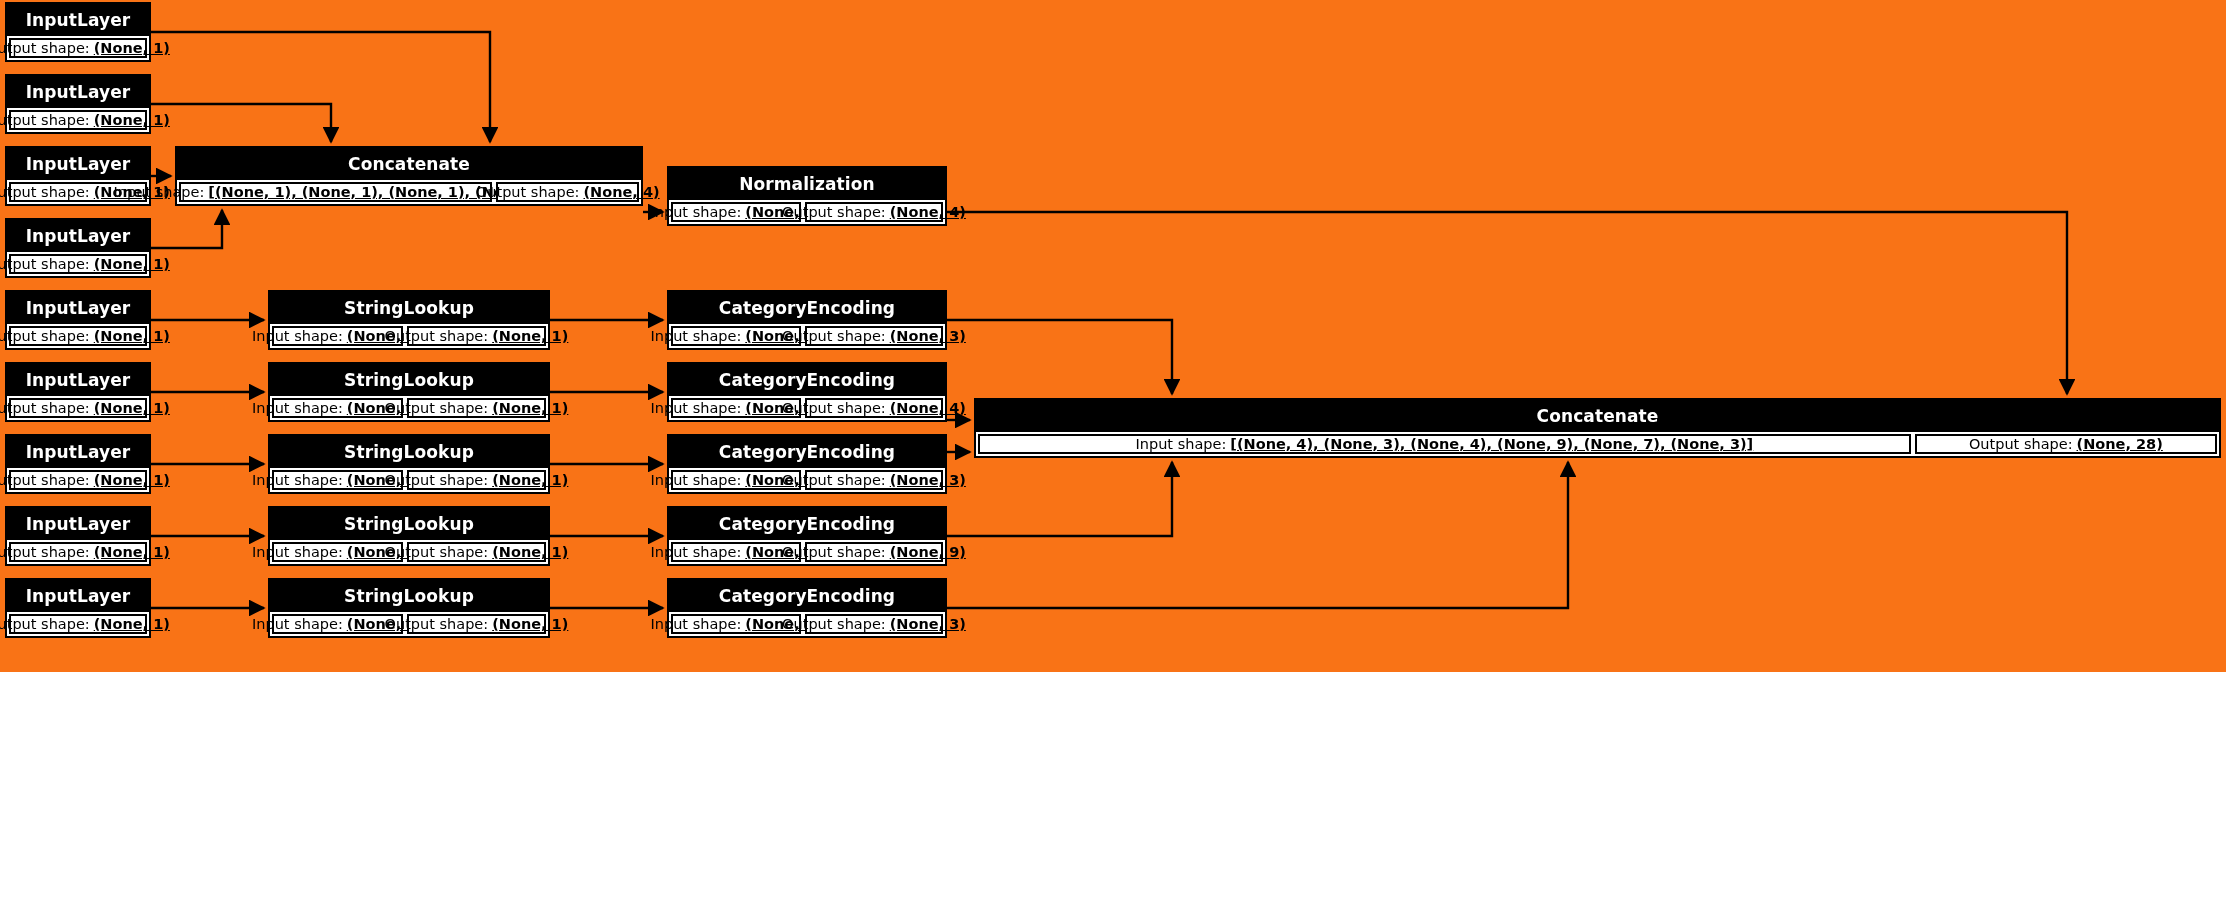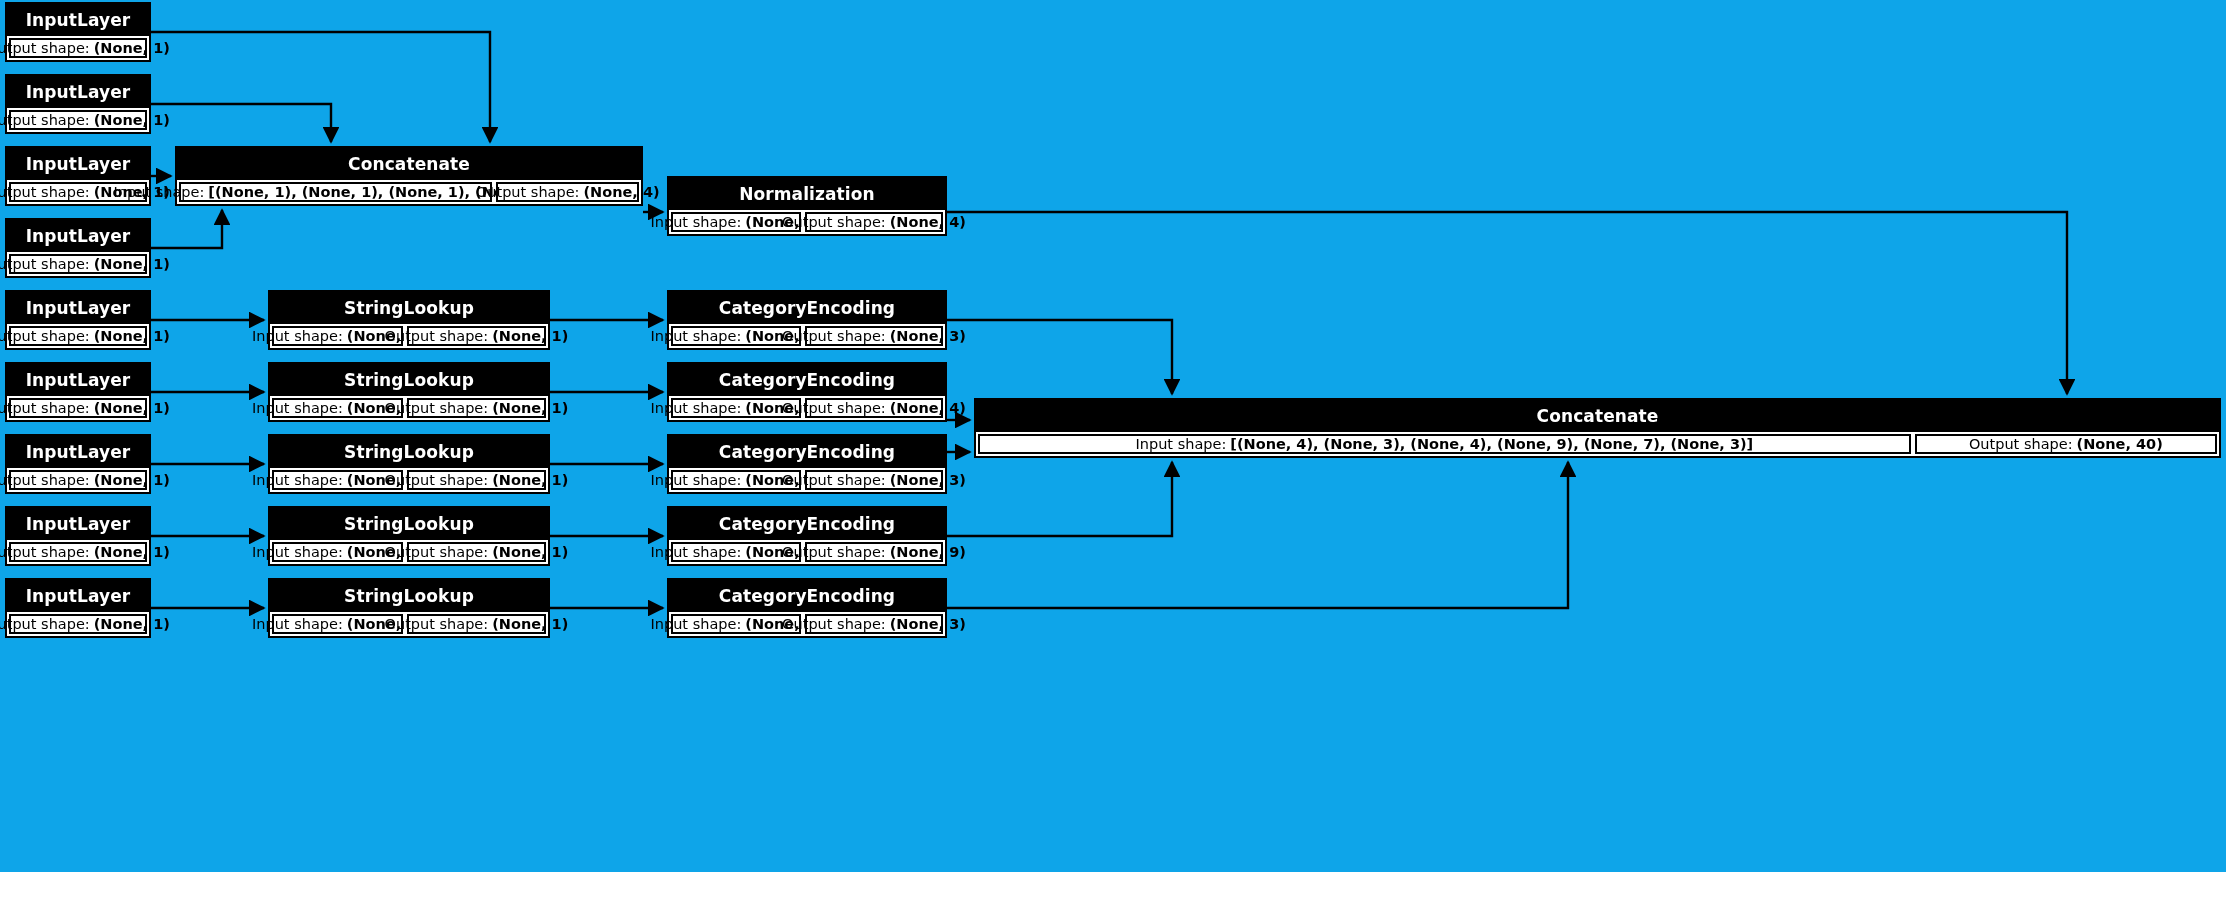--- a/index.html
+++ b/index.html
@@ -7,22 +7,22 @@
     margin: 0;
     padding: 0;
     background: #ffffff;
   }
   body {
     font-family: "DejaVu Sans", "Liberation Sans", sans-serif;
   }
   #canvas {
     position: relative;
     width: 2226px;
-    height: 872px;
-    background: #0ea5e9;
+    height: 672px;
+    background: #f97316;
     overflow: hidden;
   }
   #edge-layer {
     position: absolute;
     left: 0;
     top: 0;
     width: 2226px;
     height: 908px;
     pointer-events: none;
   }
@@ -66,20 +66,21 @@
     align-items: center;
     justify-content: center;
     white-space: nowrap;
     padding: 0 9px;
     flex: 1 1 auto;
     min-width: 0;
   }
   .node-field b {
     font-weight: bold;
     padding-left: 4px;
+    text-decoration: underline;
   }
   .fld-label { font-weight: normal; }
 </style>
 </head>
 <body>
 
 <div id="canvas">
 
   <svg id="edge-layer" viewBox="0 0 2226 908" width="2226" height="908" xmlns="http://www.w3.org/2000/svg">
     <defs>
@@ -164,21 +165,21 @@
           <div class="node-field" style="flex-grow: 56;">
             <span class="fld-label">Input shape:</span>
             <b>[(None, 1), (None, 1), (None, 1), (None, 1)]</b>
           </div>
           <div class="node-field" style="flex-grow: 22;">
             <span class="fld-label">Output shape:</span>
             <b>(None, 4)</b>
           </div>
         </div>
       </div>
-      <div class="node" style="left: 667px; top: 176px; width: 280px; height: 60px;">
+      <div class="node" style="left: 667px; top: 166px; width: 280px; height: 60px;">
         <div class="node-title">Normalization</div>
         <div class="node-fields">
           <div class="node-field" style="flex-grow: 21;">
             <span class="fld-label">Input shape:</span>
             <b>(None, 4)</b>
           </div>
           <div class="node-field" style="flex-grow: 22;">
             <span class="fld-label">Output shape:</span>
             <b>(None, 4)</b>
           </div>
@@ -361,19 +362,19 @@
       </div>
       <div class="node" style="left: 974px; top: 398px; width: 1247px; height: 60px;">
         <div class="node-title">Concatenate</div>
         <div class="node-fields">
           <div class="node-field" style="flex-grow: 78;">
             <span class="fld-label">Input shape:</span>
             <b>[(None, 4), (None, 3), (None, 4), (None, 9), (None, 7), (None, 3)]</b>
           </div>
           <div class="node-field" style="flex-grow: 23;">
             <span class="fld-label">Output shape:</span>
-            <b>(None, 40)</b>
+            <b>(None, 28)</b>
           </div>
         </div>
       </div>
     </div>
 
 </div>
 
 </body></html>

